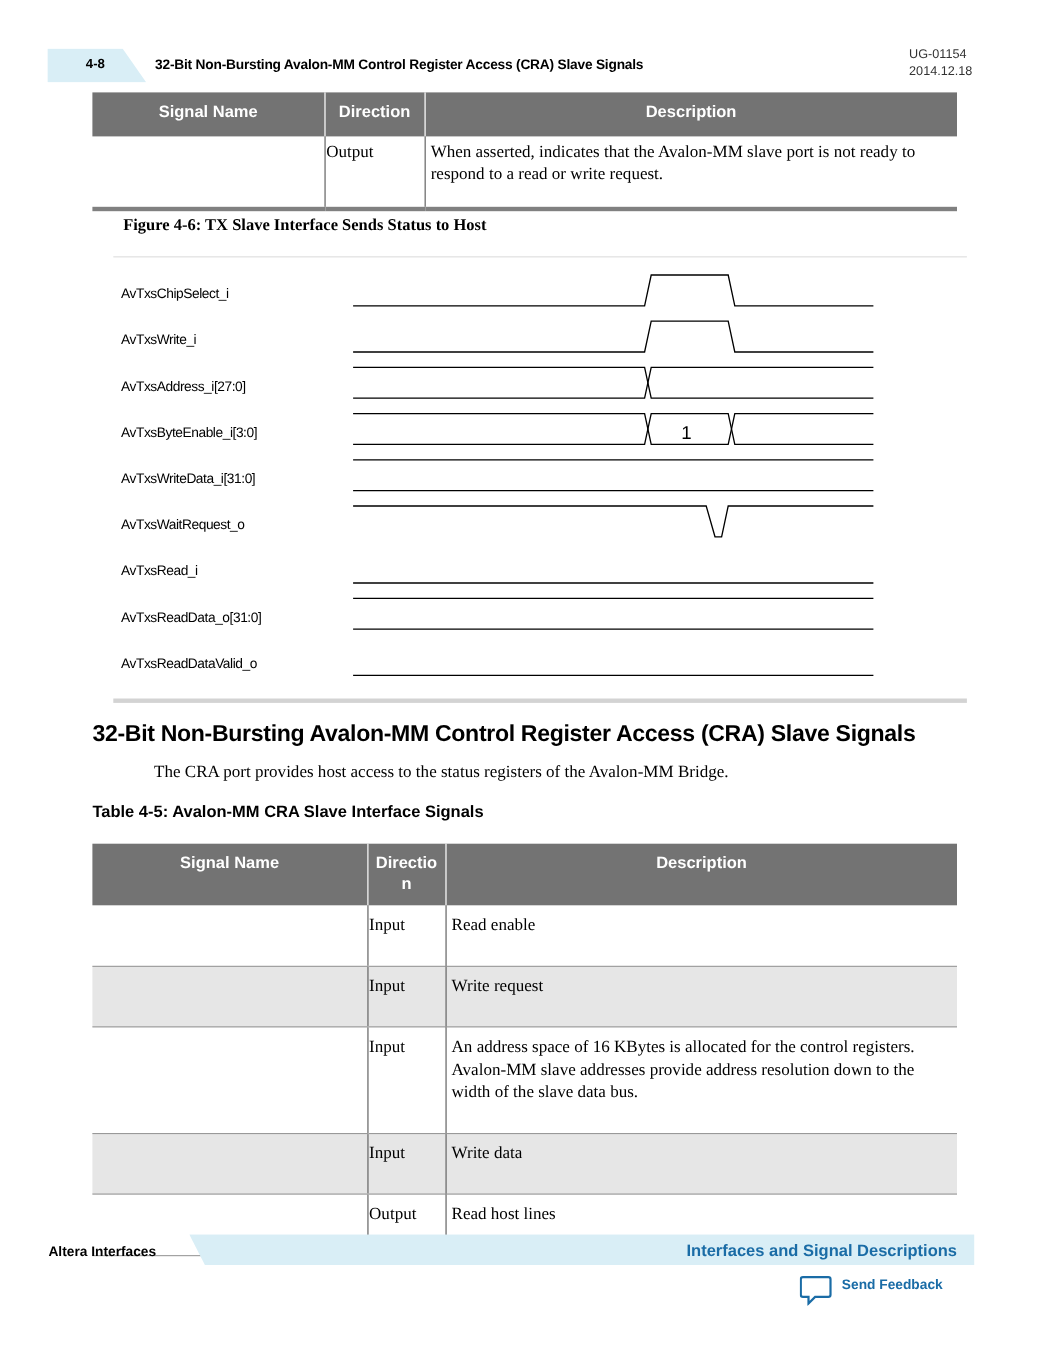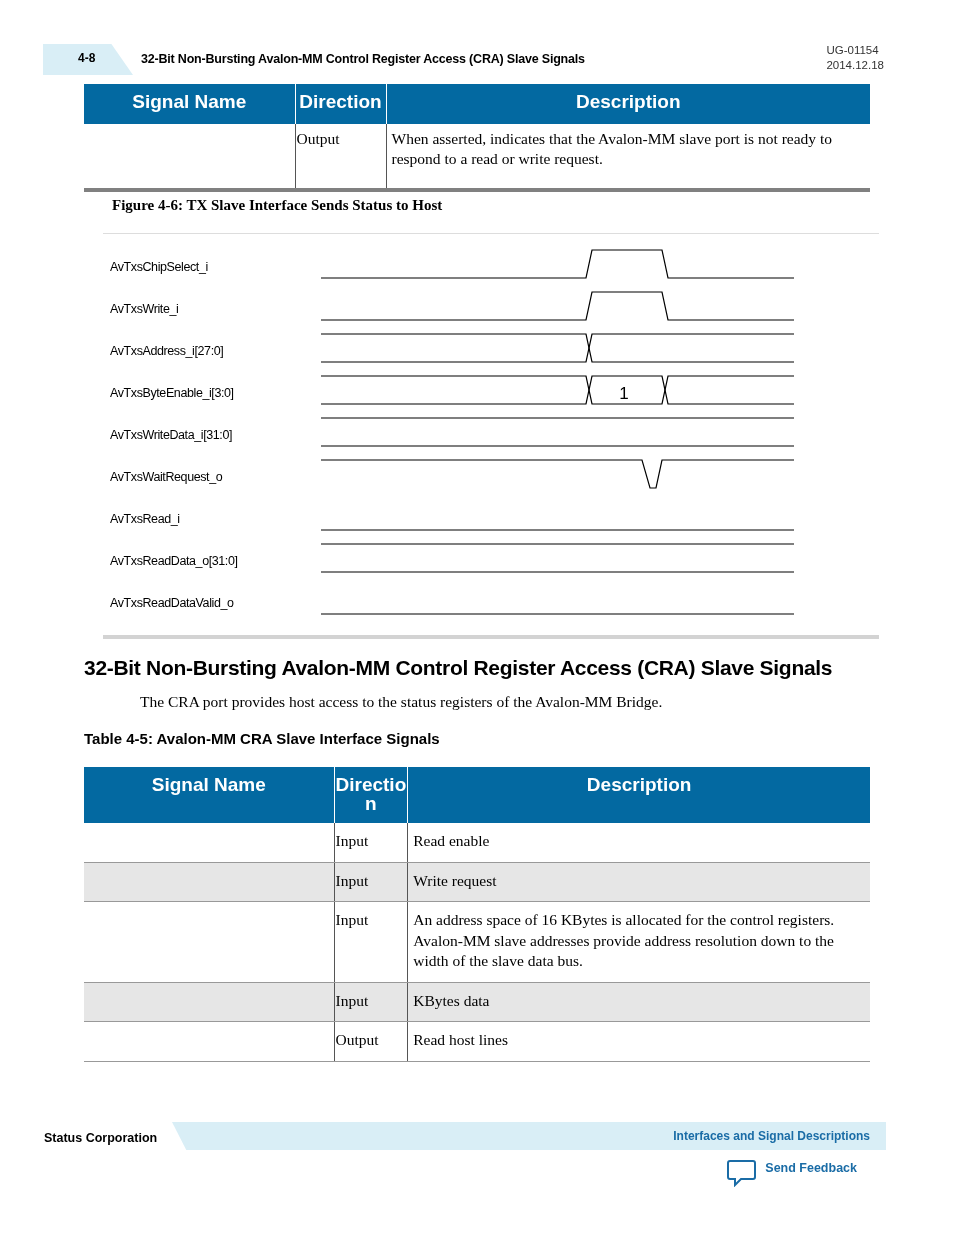--- a/index.html
+++ b/index.html
@@ -4,21 +4,21 @@
 <style>
   html, body { margin:0; padding:0; background:#ffffff; }
   body { width:954px; height:1235px; position:relative; overflow:hidden; font-family:"Liberation Sans", sans-serif; color:#000; }
   .abs { position:absolute; }
   .hdr-tab { left:43px; top:44px; width:90px; height:31px; background:#d9eef6; clip-path: polygon(0 0, 76% 0, 100% 100%, 0 100%); }
   .hdr-page { left:78px; top:51px; font-size:12px; font-weight:bold; }
   .hdr-title { left:141px; top:52px; font-size:12.5px; font-weight:bold; letter-spacing:-0.2px; }
   .hdr-ug { right:70px; top:43px; font-size:11.5px; color:#333; text-align:left; line-height:15px; }
 
   table.sig { position:absolute; border-collapse:collapse; font-family:"Liberation Serif", serif; font-size:15.5px; }
-  table.sig th { background:#0369a1; color:#fff; font-family:"Liberation Sans", sans-serif; font-weight:bold; font-size:19px; border-left:1px solid #fff; vertical-align:top; }
+  table.sig th { background:#737373; color:#fff; font-family:"Liberation Sans", sans-serif; font-weight:bold; font-size:15px; border-left:1px solid #fff; vertical-align:top; }
   table.sig th:first-child { border-left:none; }
   table.sig td { border-bottom:1px solid #999; vertical-align:top; }
   table.sig td.dir { text-align:left; border-left:1px solid #555; border-right:1px solid #555; }
   table.sig tr.alt td { background:#e6e6e6; }
 
   #t1 { left:84px; top:84px; width:786px; }
   #t1 th { height:38px; line-height:34px; }
   #t1 td { height:58px; padding-top:5px; border-bottom:4px solid #808080; line-height:20px; }
   #t1 td.desc { padding-left:5px; padding-right:8px; }
 
@@ -26,26 +26,26 @@
   .fig-line-top { left:103px; top:233px; width:776px; height:1px; background:#ddd; }
   .fig-line-bot { left:103px; top:635px; width:776px; height:4px; background:#d3d3d3; }
   .sig-label { position:absolute; font-size:12.5px; text-align:left; width:200px; letter-spacing:-0.4px; }
 
   .sec-title { left:84px; top:656px; font-size:21px; font-weight:bold; letter-spacing:-0.3px; }
   .sec-para { left:140px; top:693px; font-family:"Liberation Serif", serif; font-size:15.5px; }
   .tbl-cap { left:84px; top:730px; font-size:15px; font-weight:bold; }
 
   #t2 { left:84px; top:767px; width:786px; }
   #t2 th { height:56px; padding-top:8px; line-height:19px; box-sizing:border-box; }
-  #t2 td { padding-top:8px; padding-bottom:10px; line-height:20.5px; }
+  #t2 td { padding-top:8px; padding-bottom:26px; line-height:20.5px; }
   #t2 td.desc { padding-left:5px; padding-right:8px; }
 
   .foot-tab { left:172px; top:1122px; width:714px; height:28px; background:#d9eef6; clip-path: polygon(0 0, 100% 0, 100% 100%, 2% 100%); }
   .foot-left { left:44px; top:1131px; font-size:12.5px; font-weight:bold; }
-  .foot-right { right:84px; top:1129px; font-size:12px; font-weight:bold; color:#1a6ca6; }
+  .foot-right { right:84px; top:1129px; font-size:15px; font-weight:bold; color:#1a6ca6; }
   .feedback { right:97px; top:1161px; font-size:12.5px; font-weight:bold; color:#1a6ca6; cursor:pointer; }
   .fb-icon { left:727px; top:1159px; }
 </style>
 </head>
 <body>
 
 <div class="abs hdr-tab"></div>
 <div class="abs hdr-page">4-8</div>
 <div class="abs hdr-title">32-Bit Non-Bursting Avalon-MM Control Register Access (CRA) Slave Signals</div>
 <div class="abs hdr-ug">
@@ -136,29 +136,29 @@
     <td class="desc">Write request</td>
   </tr>
   <tr>
     <td></td>
     <td class="dir">Input</td>
     <td class="desc">An address space of 16 KBytes is allocated for the control registers. Avalon-MM slave addresses provide address resolution down to the width of the slave data bus.</td>
   </tr>
   <tr class="alt">
     <td></td>
     <td class="dir">Input</td>
-    <td class="desc">KBytes data</td>
+    <td class="desc">Write data</td>
   </tr>
   <tr>
     <td></td>
     <td class="dir">Output</td>
     <td class="desc">Read host lines</td>
   </tr>
 </tbody>
   </table>
 
 <div class="abs foot-tab"></div>
-<div class="abs foot-left">Status Corporation</div>
+<div class="abs foot-left">Altera Interfaces</div>
 <div class="abs foot-right">Interfaces and Signal Descriptions</div>
 <svg class="abs fb-icon" width="30" height="28">
   <path d="M3 2 h23 a2 2 0 0 1 2 2 v14 a2 2 0 0 1 -2 2 h-12 l-6 6 v-6 h-5 a2 2 0 0 1 -2 -2 v-14 a2 2 0 0 1 2 -2 z" fill="#fff" stroke="#1a6ca6" stroke-width="2"></path>
 </svg>
 <div class="abs feedback">Send Feedback</div>
 
 </body></html>

